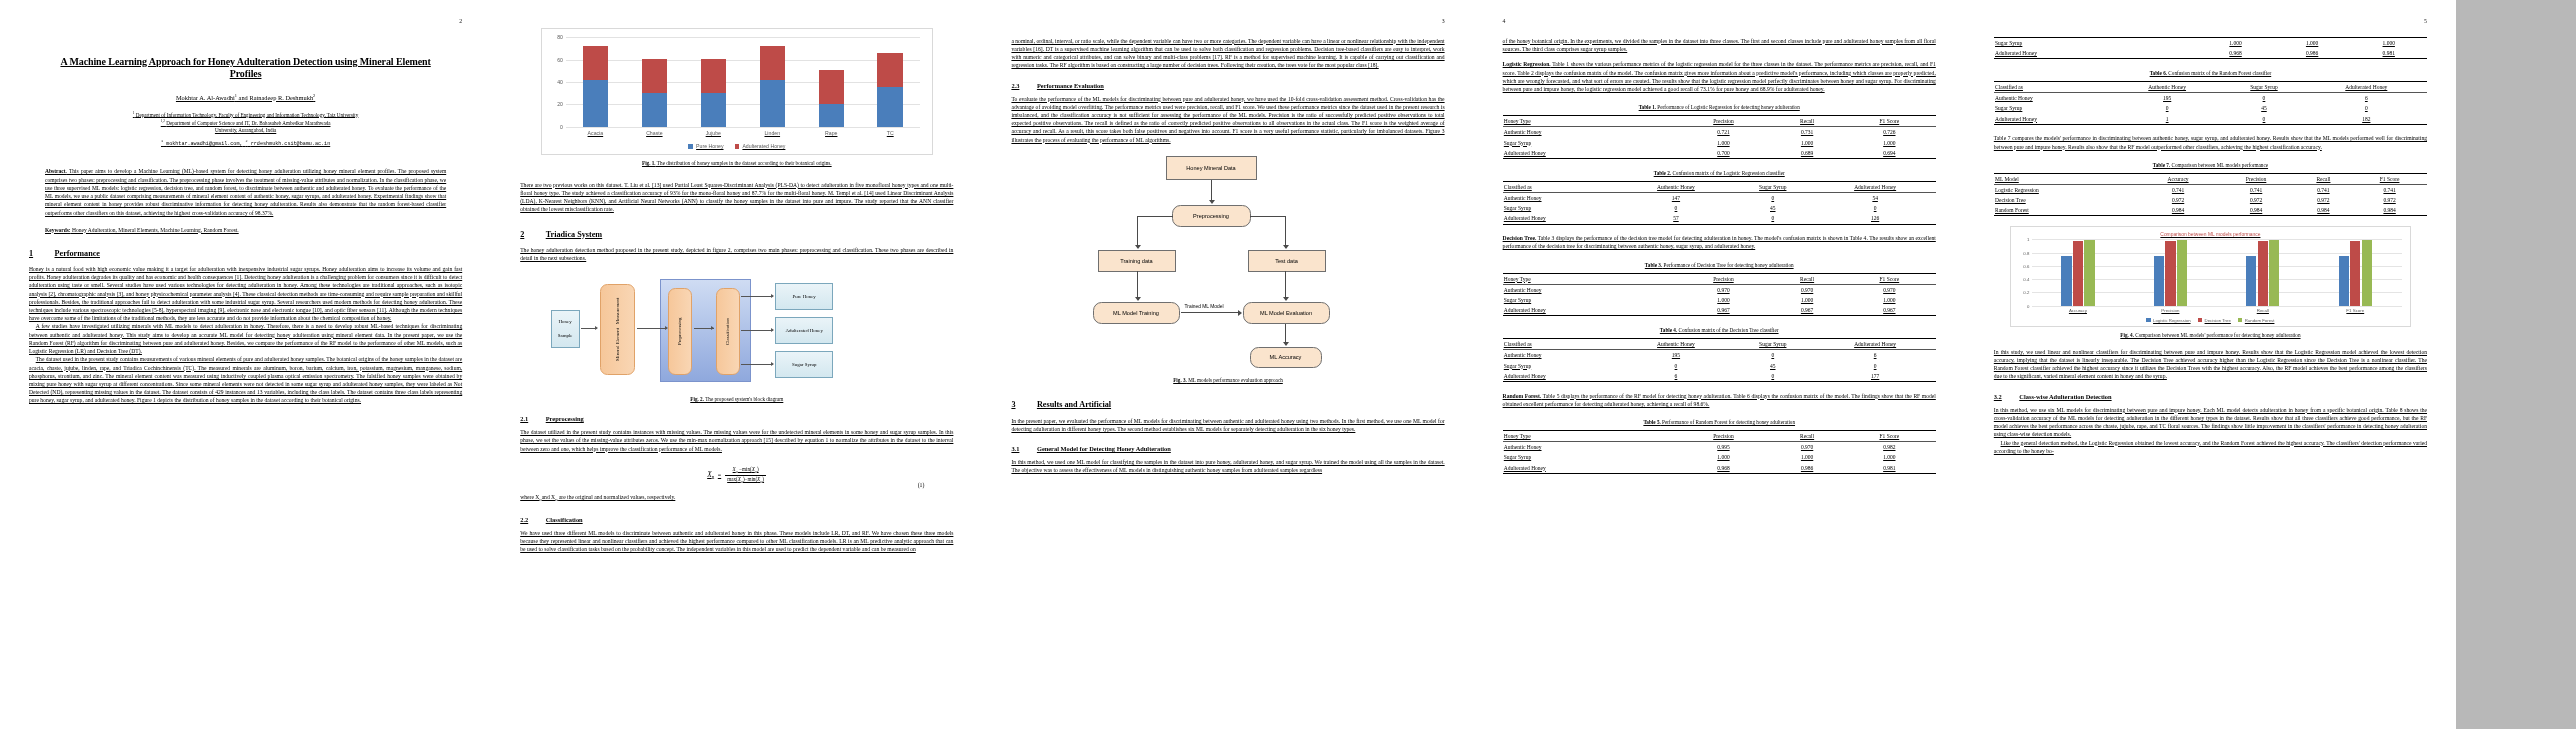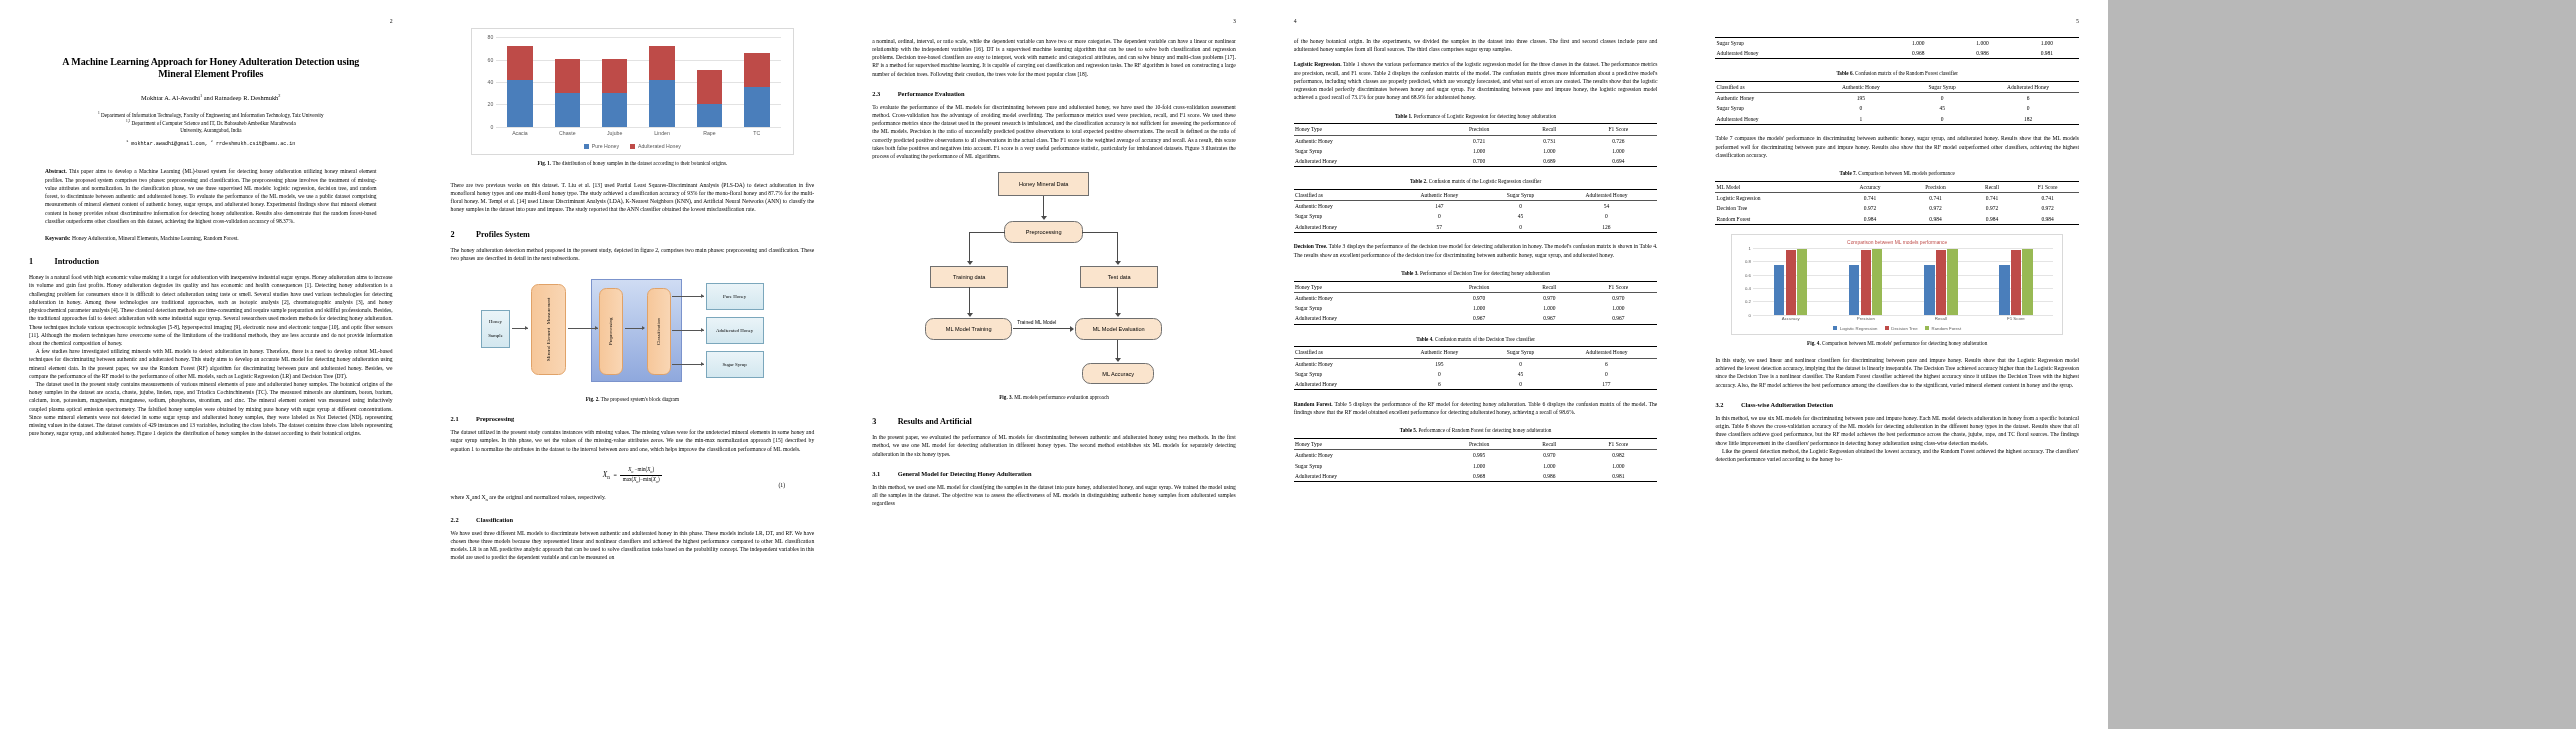--- a/index.html
+++ b/index.html
@@ -3,21 +3,21 @@
 <meta charset="utf-8">
 <style>
   * { box-sizing: border-box; }
   html, body { margin:0; padding:0; }
   body {
     width:2576px; height:729px;
     background:#b8b8b8;
     font-family:"Liberation Serif", serif;
     overflow:hidden;
   }
-  .deck { display:flex; width:2108px; height:729px; }
+  .deck { display:flex; width:2456px; height:729px;text-decoration:underline; }
   .page {
     background:#ffffff;
     width:515px; height:729px;
     position:relative;
     padding:20.7px 29px 12px 29px;
     overflow:hidden;
   }
   .pageno { position:absolute; top:18px; font-size:5.8px; color:#111; }
   .pageno.right { right:29px; }
   .pageno.left  { left:29px; }
@@ -183,21 +183,21 @@
     <div class="abstract">
       <b>Abstract.</b><span> This paper aims to develop a Machine Learning (ML)-based system for detecting honey adulteration utilizing honey mineral element profiles. The proposed system comprises two phases: preprocessing and classification. The preprocessing phase involves the treatment of missing-value attributes and normalization. In the classification phase, we use three supervised ML models: logistic regression, decision tree, and random forest, to discriminate between authentic and adulterated honey. To evaluate the performance of the ML models, we use a public dataset comprising measurements of mineral element content of authentic honey, sugar syrups, and adulterated honey. Experimental findings show that mineral element content in honey provides robust discriminative information for detecting honey adulteration. Results also demonstrate that the random forest-based classifier outperforms other classifiers on this dataset, achieving the highest cross-validation accuracy of 98.37%.</span>
     </div>
 
     <div class="keywords">
       <b>Keywords:</b><span> Honey Adulteration, Mineral Elements, Machine Learning, Random Forest.</span>
     </div>
 
     <h2 class="sec">
       <span class="num">1</span>
-      <span>Introduction</span>
+      <span>Performance</span>
     </h2>
 
     <p class="body lead">Honey is a natural food with high economic value making it a target for adulteration with inexpensive industrial sugar syrups. Honey adulteration aims to increase its volume and gain fast profits. Honey adulteration degrades its quality and has economic and health consequences [1]. Detecting honey adulteration is a challenging problem for consumers since it is difficult to detect adulteration using taste or smell. Several studies have used various technologies for detecting adulteration in honey. Among these technologies are traditional approaches, such as isotopic analysis [2], chromatographic analysis [3], and honey physicochemical parameter analysis [4]. These classical detection methods are time-consuming and require sample preparation and skillful professionals. Besides, the traditional approaches fail to detect adulteration with some industrial sugar syrup. Several researchers used modern methods for detecting honey adulteration. These techniques include various spectroscopic technologies [5-8], hyperspectral imaging [9], electronic nose and electronic tongue [10], and optic fiber sensors [11]. Although the modern techniques have overcome some of the limitations of the traditional methods, they are less accurate and do not provide information about the chemical composition of honey.</p>
     <p class="body">A few studies have investigated utilizing minerals with ML models to detect adulteration in honey. Therefore, there is a need to develop robust ML-based techniques for discriminating between authentic and adulterated honey. This study aims to develop an accurate ML model for detecting honey adulteration using mineral element data. In the present paper, we use the Random Forest (RF) algorithm for discriminating between pure and adulterated honey. Besides, we compare the performance of the RF model to the performance of other ML models, such as Logistic Regression (LR) and Decision Tree (DT).</p>
     <p class="body">The dataset used in the present study contains measurements of various mineral elements of pure and adulterated honey samples. The botanical origins of the honey samples in the dataset are acacia, chaste, jujube, linden, rape, and Triadica Cochinchinensis (TC). The measured minerals are aluminum, boron, barium, calcium, iron, potassium, magnesium, manganese, sodium, phosphorus, strontium, and zinc. The mineral element content was measured using inductively coupled plasma optical emission spectrometry. The falsified honey samples were obtained by mixing pure honey with sugar syrup at different concentrations. Since some mineral elements were not detected in some sugar syrup and adulterated honey samples, they were labeled as Not Detected (ND), representing missing values in the dataset. The dataset consists of 429 instances and 13 variables, including the class labels. The dataset contains three class labels representing pure honey, sugar syrup, and adulterated honey. Figure 1 depicts the distribution of honey samples in the dataset according to their botanical origins.</p>
   </div>
 
   <div class="page">
 
     <div class="chartbox">
@@ -259,21 +259,21 @@
         </div>
     </div>
     <div class="figcap">
       <b>Fig. 1.</b><span> The distribution of honey samples in the dataset according to their botanical origins.</span>
     </div>
 
     <p class="body lead" style="margin-top:13.4px;">There are two previous works on this dataset. T. Liu et al. [13] used Partial Least Squares-Discriminant Analysis (PLS-DA) to detect adulteration in five monofloral honey types and one multi-floral honey type. The study achieved a classification accuracy of 93% for the mono-floral honey and 87.7% for the multi-floral honey. M. Templ et al. [14] used Linear Discriminant Analysis (LDA), K-Nearest Neighbors (KNN), and Artificial Neural Networks (ANN) to classify the honey samples in the dataset into pure and impure. The study reported that the ANN classifier obtained the lowest misclassification rate.</p>
 
     <h2 class="sec">
       <span class="num">2</span>
-      <span>Profiles System</span>
+      <span>Triadica System</span>
     </h2>
     <p class="body lead">The honey adulteration detection method proposed in the present study, depicted in figure 2, comprises two main phases: preprocessing and classification. These two phases are described in detail in the next subsections.</p>
 
     <div class="bd">
       <div class="node panel" style="left:129px; top:7.3px; width:91px; height:103px;"></div>
 
       <div class="node rect" style="left:19.4px; top:38px; width:29px; height:38px;">
         <div><span>Honey</span><br><br><span>Sample</span></div>
       </div>
       <div class="arrow" style="left:50px; top:56px; width:16px;"></div>

